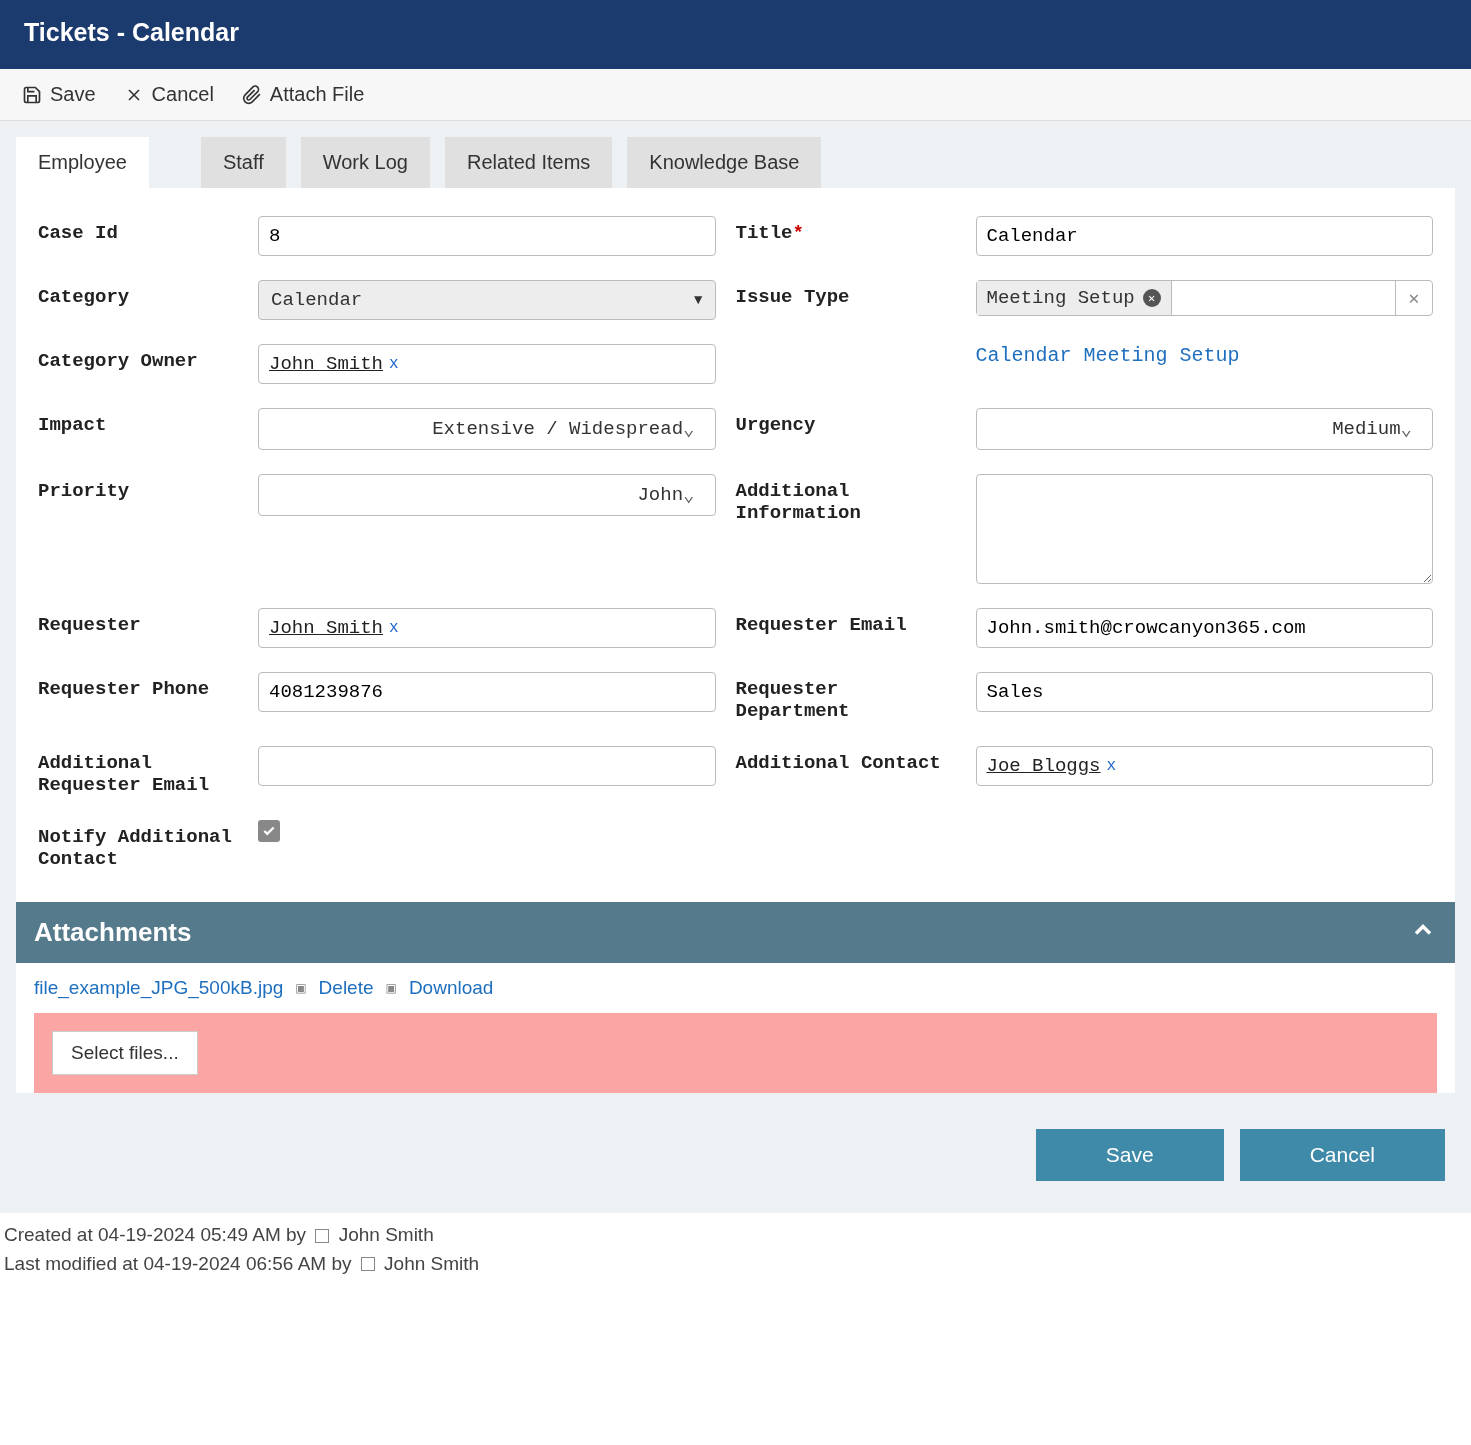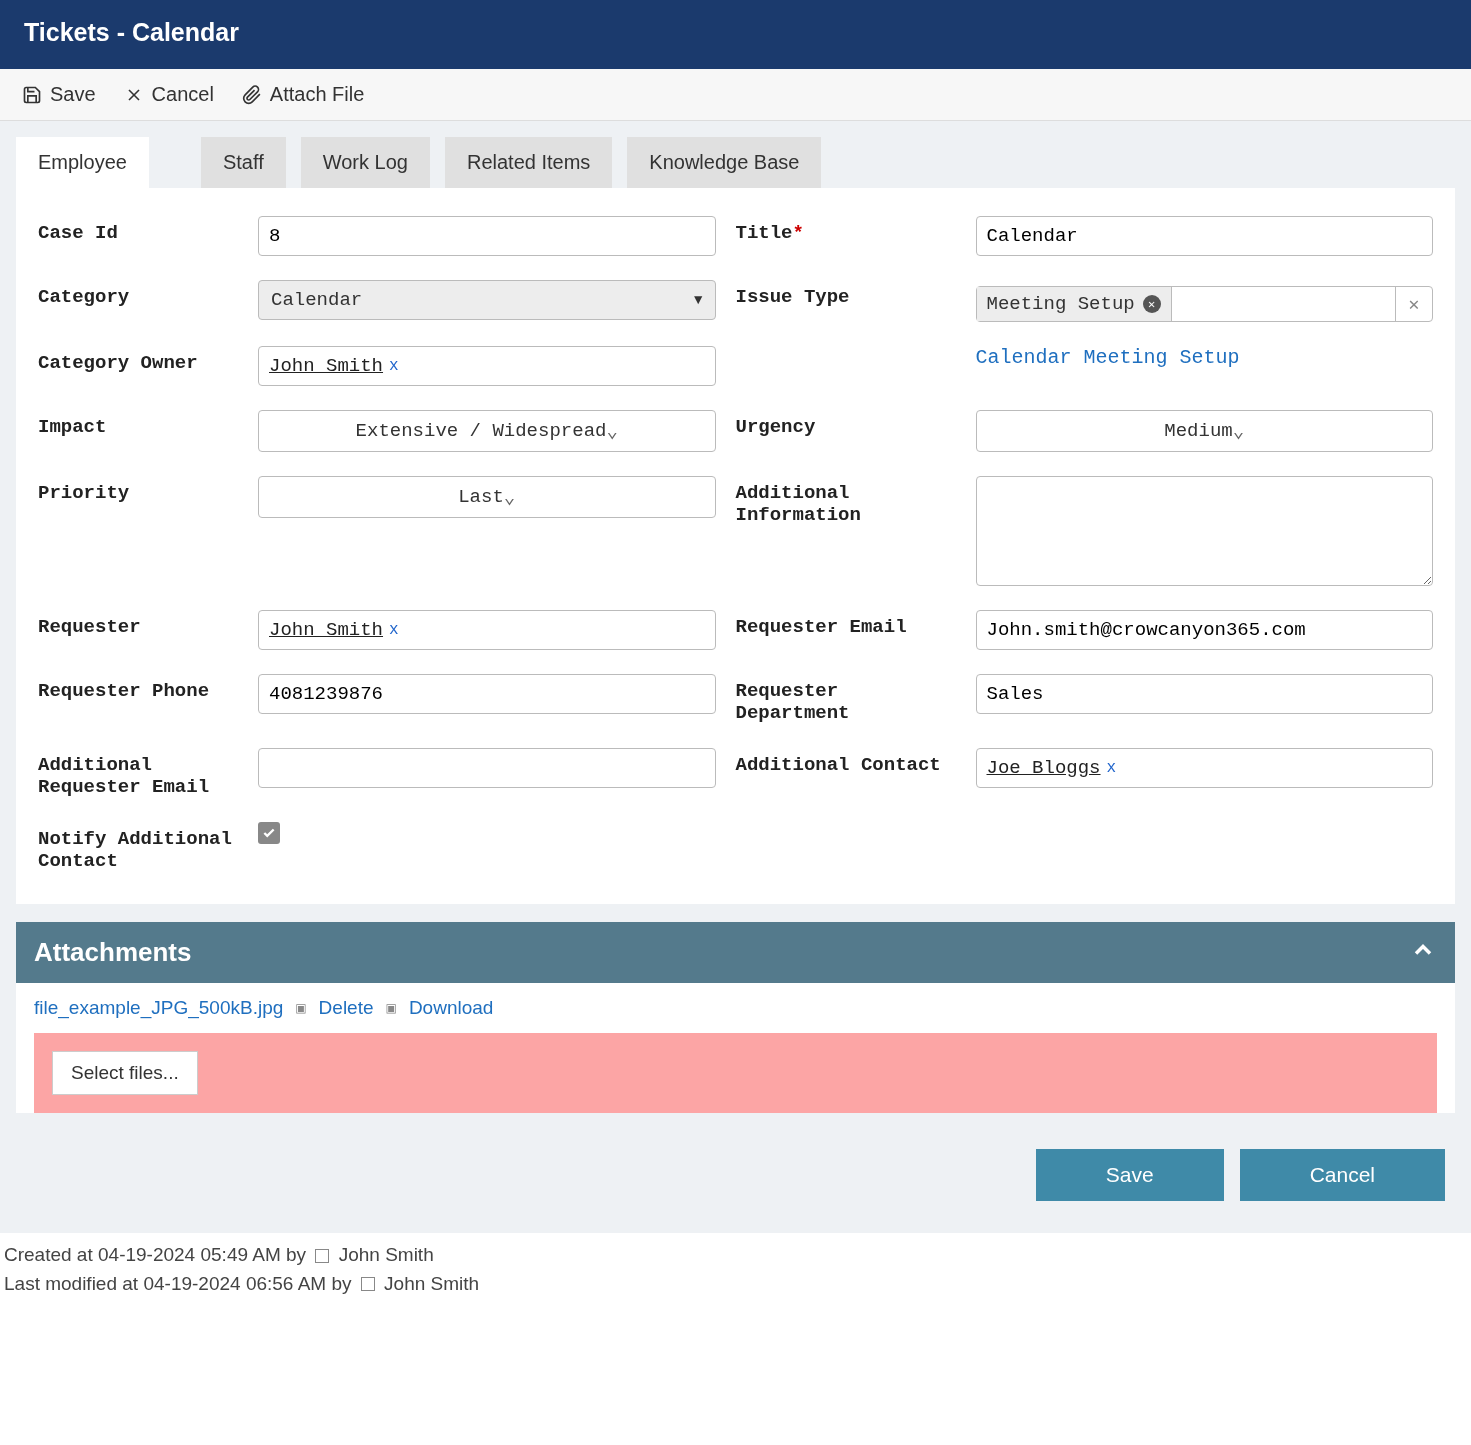--- a/index.html
+++ b/index.html
@@ -24,39 +24,39 @@
 .req { color: #c00; }
 
 input[type=text], textarea, select.simple {
   width: 100%; border: 1px solid #bbb; border-radius: 4px; padding: 8px 10px; font-size: 19px; font-family: inherit;
 }
 textarea { resize: both; height: 110px; }
 
 .select-box { width: 100%; border: 1px solid #bbb; background: #ededed; border-radius: 4px; padding: 8px 12px; font-size: 19px; display: flex; justify-content: space-between; align-items: center; cursor: pointer; }
 .select-box .caret { font-size: 14px; }
 
-.white-select { width: 100%; border: 1px solid #bbb; background: #fff; border-radius: 4px; padding: 8px 12px; font-size: 19px; display: flex; justify-content: center; align-items: center; cursor: pointer; }
+.white-select { width: 100%; border: 1px solid #bbb; background: #fff; border-radius: 4px; padding: 8px 20px; font-size: 19px; display: flex; justify-content: flex-end; align-items: center; cursor: pointer; }
 .white-select .caret { color: #666; }
 
 .people-input { width: 100%; border: 1px solid #bbb; border-radius: 4px; padding: 8px 10px; font-size: 19px; display: flex; align-items: center; gap: 6px; }
 .people-input .name { text-decoration: underline; color: #222; }
 .people-input .remove-x { color: #2266cc; cursor: pointer; font-size: 16px; }
 
-.tag-input { width: 100%; border: 1px solid #bbb; border-radius: 4px; display: flex; align-items: stretch; margin-top: 6px; }
+.tag-input { width: 100%; border: 1px solid #bbb; border-radius: 4px; display: flex; align-items: stretch; }
 .tag-chip { background: #ededed; padding: 6px 10px; font-size: 19px; display: flex; align-items: center; gap: 8px; border-right: 1px solid #bbb; }
 .tag-chip .chip-x { background: #555; color: #fff; border-radius: 50%; width: 18px; height: 18px; display:inline-flex; align-items:center; justify-content:center; font-size:12px; cursor:pointer; }
 .tag-input .spacer { flex: 1; border-right: 1px solid #bbb; }
 .tag-input .clear-all { width: 36px; display:flex; align-items:center; justify-content:center; color:#888; cursor:pointer; font-size:18px; }
 
 .link-row { color: #1f6fbf; font-size: 20px; }
 
 .checkbox { width: 22px; height: 22px; background: #888; border-radius: 3px; display:inline-flex; align-items:center; justify-content:center; cursor:pointer; }
 .checkbox svg { width: 14px; height: 14px; }
 
-.attachments-panel { margin-top: 18px; }
+.attachments-panel { }
 .att-header { background: #547a8c; color: #fff; padding: 14px 18px; display: flex; justify-content: space-between; align-items: center; }
 .att-header h2 { font-size: 26px; font-weight: 700; }
 .att-header .chev { cursor: pointer; }
 .att-body { background: #fff; padding: 14px 18px 0; }
 .att-row { display: flex; align-items: center; gap: 12px; padding-bottom: 14px; font-size: 19px; }
 .att-row a { color: #1f6fbf; text-decoration: none; }
 .att-row .sep { color: #888; font-size: 12px; }
 .att-upload { background: #fca5a5; padding: 18px; }
 .select-files { background: #fff; border: 1px solid #ccc; padding: 10px 18px; font-size: 19px; cursor: pointer; display: inline-block; }
 
@@ -145,21 +145,21 @@
         <span class="caret">⌄</span>
       </div>
       <div class="form-label">Urgency</div>
       <div class="white-select">
         <span>Medium</span>
         <span class="caret">⌄</span>
       </div>
 
       <div class="form-label">Priority</div>
       <div class="white-select">
-        <span>Last</span>
+        <span>John</span>
         <span class="caret">⌄</span>
       </div>
       <div class="form-label">Additional Information</div>
       <textarea style=""></textarea>
 
       <div class="form-label">Requester</div>
       <div class="people-input">
         <span class="name">John Smith</span>
         <span class="remove-x">x</span>
       </div>

